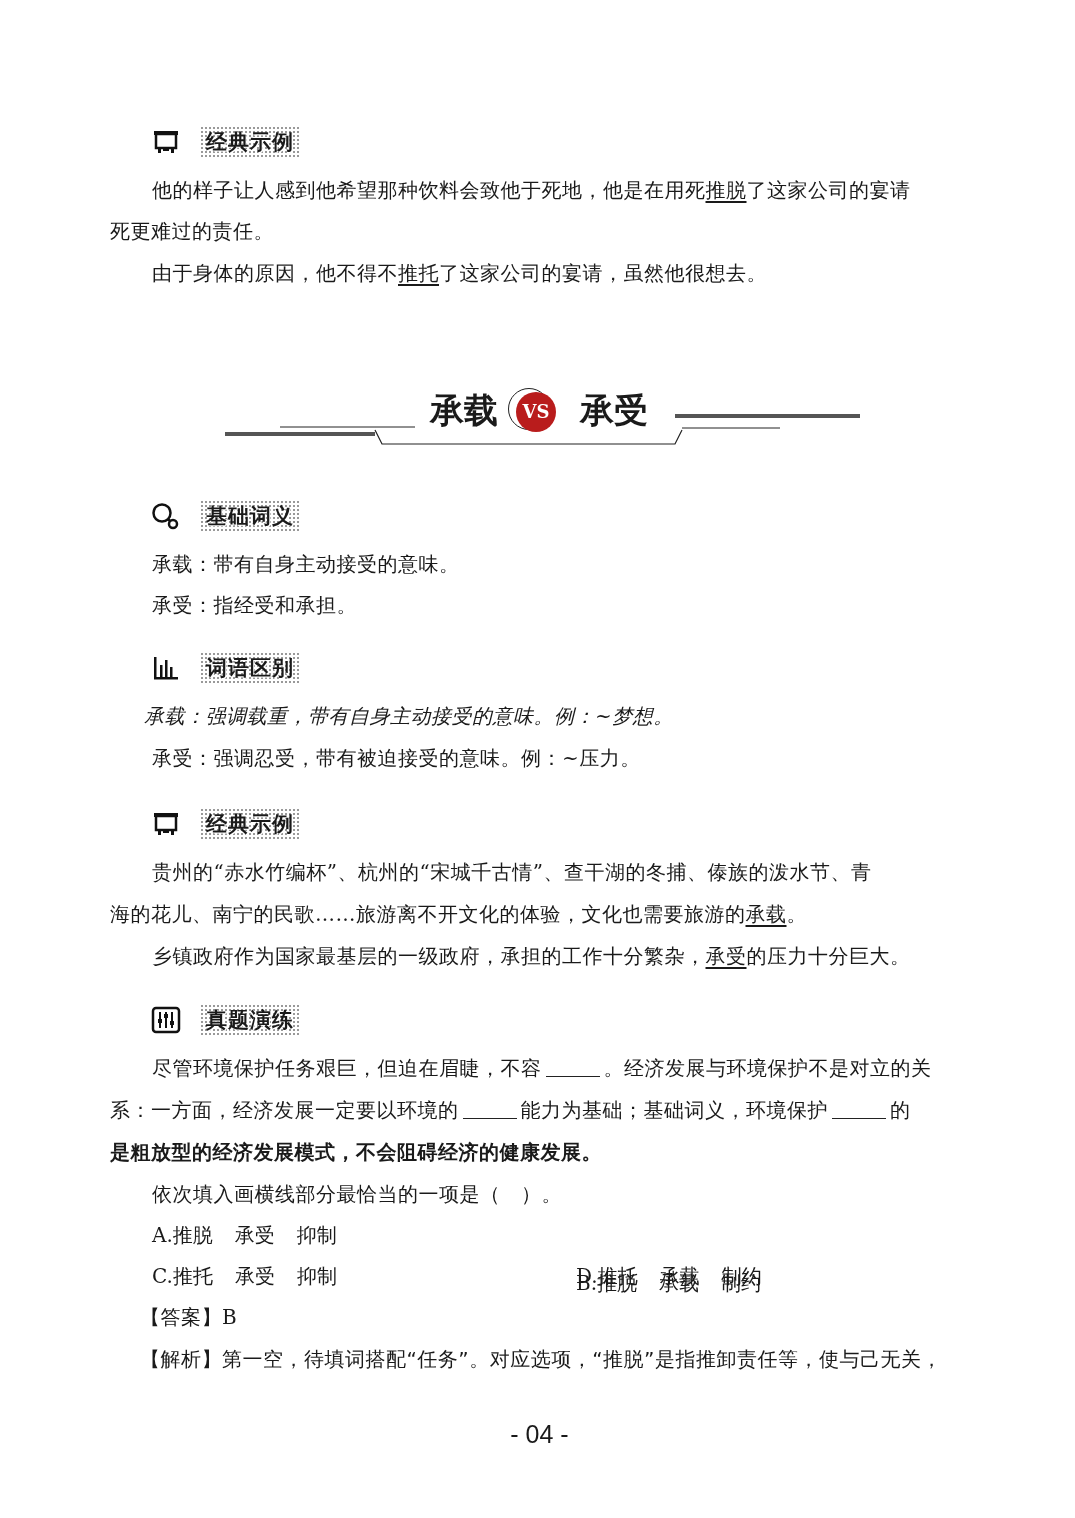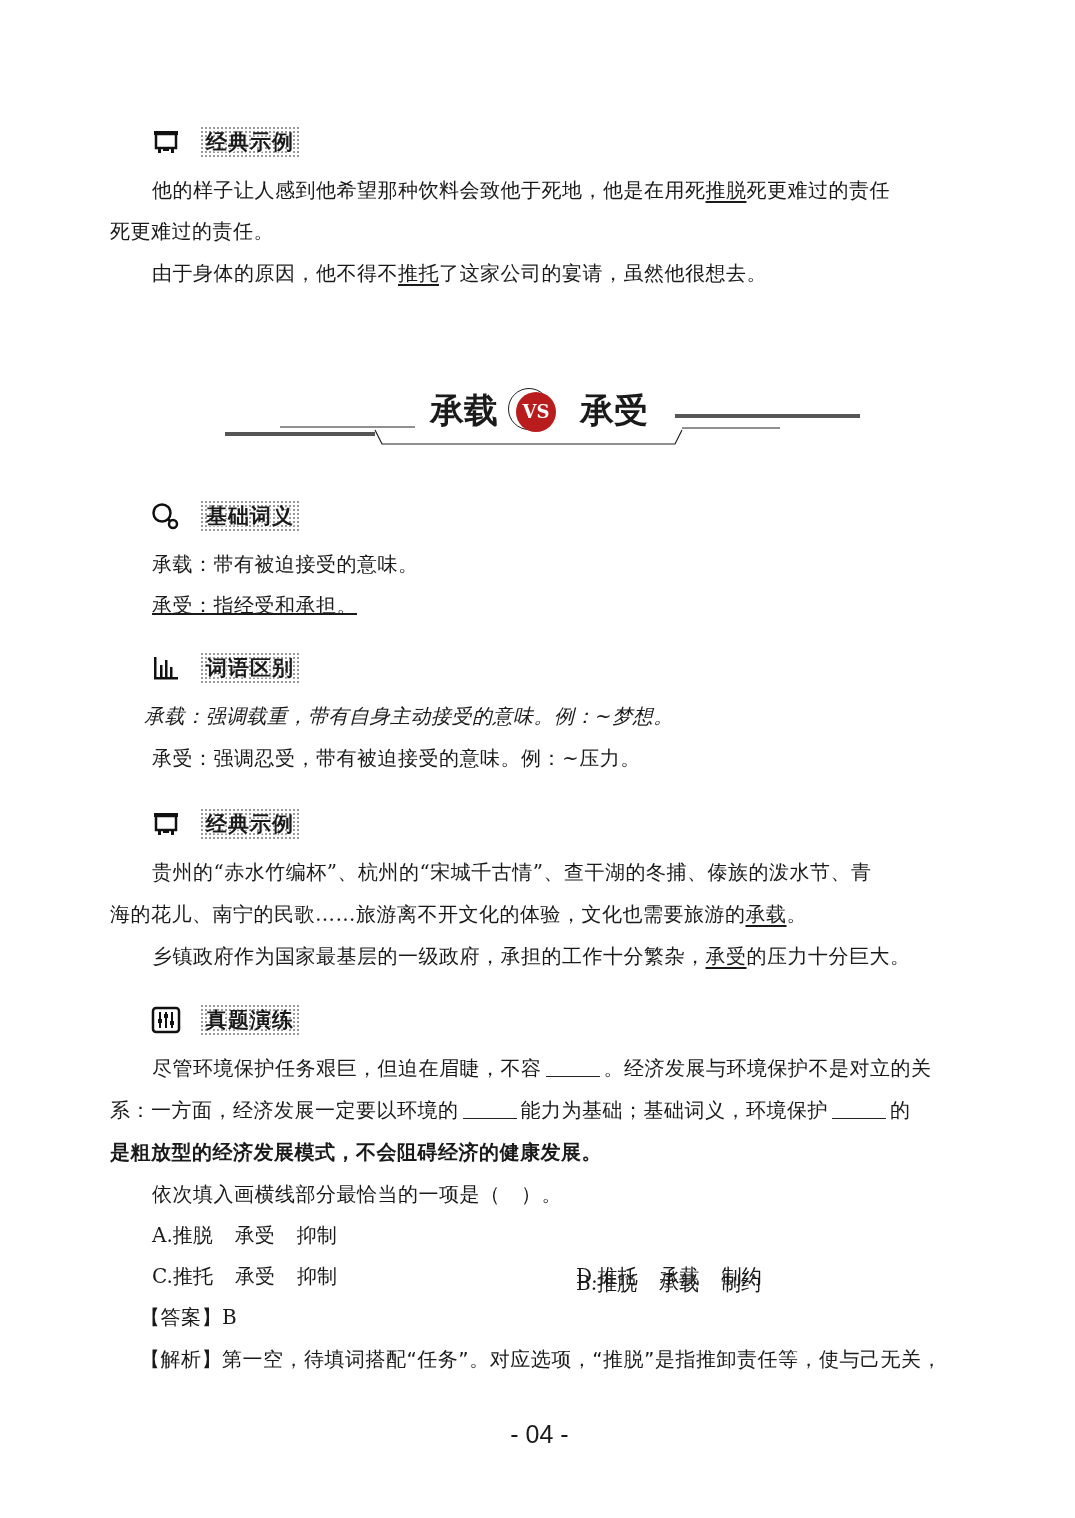--- a/index.html
+++ b/index.html
@@ -40,21 +40,21 @@
         <rect x="2" y="2" width="24" height="4" fill="#111"></rect>
         <rect x="4" y="5" width="20" height="14" fill="none" stroke="#111" stroke-width="2.5"></rect>
         <rect x="6" y="19" width="3" height="5" fill="#111"></rect>
         <rect x="19" y="19" width="3" height="5" fill="#111"></rect>
         <rect x="11" y="19" width="6" height="3" fill="#111"></rect>
       </svg>
   </span>
   <span class="sec-title">经典示例</span>
 </div>
 <div class="para indent" style="top:170px;">
-  <span>他的样子让人感到他希望那种饮料会致他于死地，他是在用死</span><span class="u">推脱</span><span>死更难过的责任</span>
+  <span>他的样子让人感到他希望那种饮料会致他于死地，他是在用死</span><span class="u">推脱</span><span>了这家公司的宴请</span>
 </div>
 <div class="para" style="top:211px;">死更难过的责任。</div>
 <div class="para indent" style="top:253px;">
   <span>由于身体的原因，他不得不</span><span class="u">推托</span><span>了这家公司的宴请，虽然他很想去。</span>
 </div>
 
 <div class="abs" style="left:220px; top:380px; width:650px; height:70px;">
   <svg class="abs" style="left:0;top:0;" width="650" height="70" viewBox="0 0 650 70">
     <line x1="60" y1="47" x2="195" y2="47" stroke="#222" stroke-width="1"></line>
     <rect x="5" y="52" width="150" height="4" fill="#555"></rect>
@@ -71,22 +71,22 @@
 <div class="sec-head" style="top:498px;">
   <span class="sec-icon">
     <svg width="30" height="28" viewBox="0 0 30 28">
         <circle cx="11" cy="11" r="8.5" fill="none" stroke="#111" stroke-width="2.5"></circle>
         <circle cx="22" cy="22" r="4" fill="none" stroke="#111" stroke-width="2.5"></circle>
         <line x1="17" y1="17" x2="19.5" y2="19.5" stroke="#111" stroke-width="2.5"></line>
       </svg>
   </span>
   <span class="sec-title">基础词义</span>
 </div>
-<div class="para" style="left:152px; top:544px;">承载：带有被迫接受的意味。</div>
-<div class="para" style="left:152px; top:585px;text-decoration:underline;">承受：指经受和承担。</div>
+<div class="para" style="left:152px; top:544px;">承载：带有自身主动接受的意味。</div>
+<div class="para" style="left:152px; top:585px;">承受：指经受和承担。</div>
 
 <div class="sec-head" style="top:650px;">
   <span class="sec-icon">
     <svg width="28" height="26" viewBox="0 0 28 26">
         <rect x="2" y="2" width="2.5" height="22" fill="#111"></rect>
         <rect x="2" y="22" width="24" height="2.5" fill="#111"></rect>
         <rect x="8" y="10" width="2.5" height="12" fill="#111"></rect>
         <rect x="13" y="5" width="2.5" height="17" fill="#111"></rect>
         <rect x="18" y="12" width="2.5" height="10" fill="#111"></rect>
       </svg>

